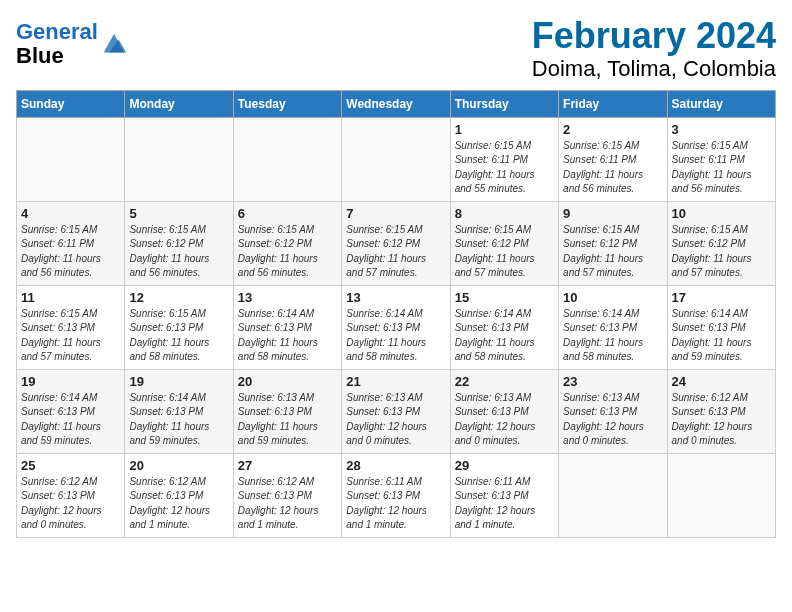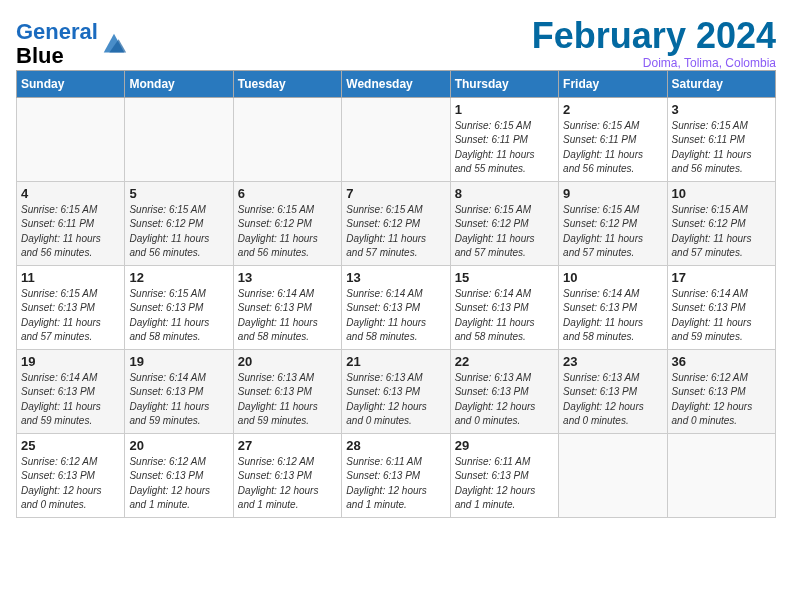--- a/index.html
+++ b/index.html
@@ -7,21 +7,21 @@
       font-family: Arial, sans-serif;
       background: #fff;
       width: 792px;
       min-height: 612px;
       padding: 16px;
     }
     .header-area {
       display: flex;
       justify-content: space-between;
       align-items: flex-start;
-      margin-bottom: 0;
+      margin-bottom: 8px;
     }
     .logo {
       display: flex;
       align-items: center;
       margin-top: 4px;
     }
     .logo-text {
       font-size: 22px;
       font-weight: bold;
       color: #333;
@@ -38,22 +38,22 @@
     .title-area {
       text-align: right;
     }
     .month-title {
       font-size: 36px;
       font-weight: bold;
       color: #0369a1;
       line-height: 1.1;
     }
     .location-title {
-      font-size: 12px;
-      color: #8b5cf6;
+      font-size: 22px;
+      color: #000000;
     }
     table {
       width: 100%;
       border-collapse: collapse;
       table-layout: fixed;
       padding-left: 48px;
     }
     thead tr th {
       background-color: #2979be;
       color: #fff;
@@ -294,21 +294,21 @@
 and 0 minutes.</div>
         </td>
         <td>
           <span class="day-num">23</span>
           <div class="day-info" style="white-space: pre-line;">Sunrise: 6:13 AM
 Sunset: 6:13 PM
 Daylight: 12 hours
 and 0 minutes.</div>
         </td>
         <td>
-          <span class="day-num">36</span>
+          <span class="day-num">24</span>
           <div class="day-info" style="white-space: pre-line;">Sunrise: 6:12 AM
 Sunset: 6:13 PM
 Daylight: 12 hours
 and 0 minutes.</div>
         </td>
       </tr>
       <tr>
         <td>
           <span class="day-num">25</span>
           <div class="day-info" style="white-space: pre-line;">Sunrise: 6:12 AM

